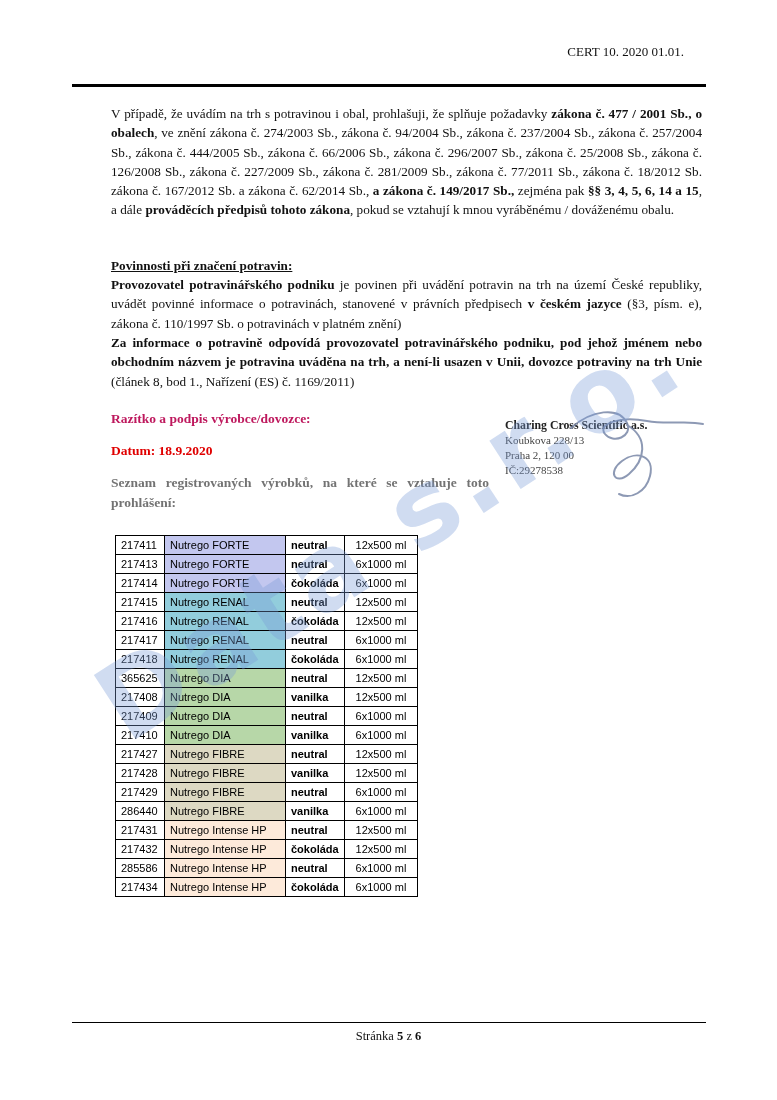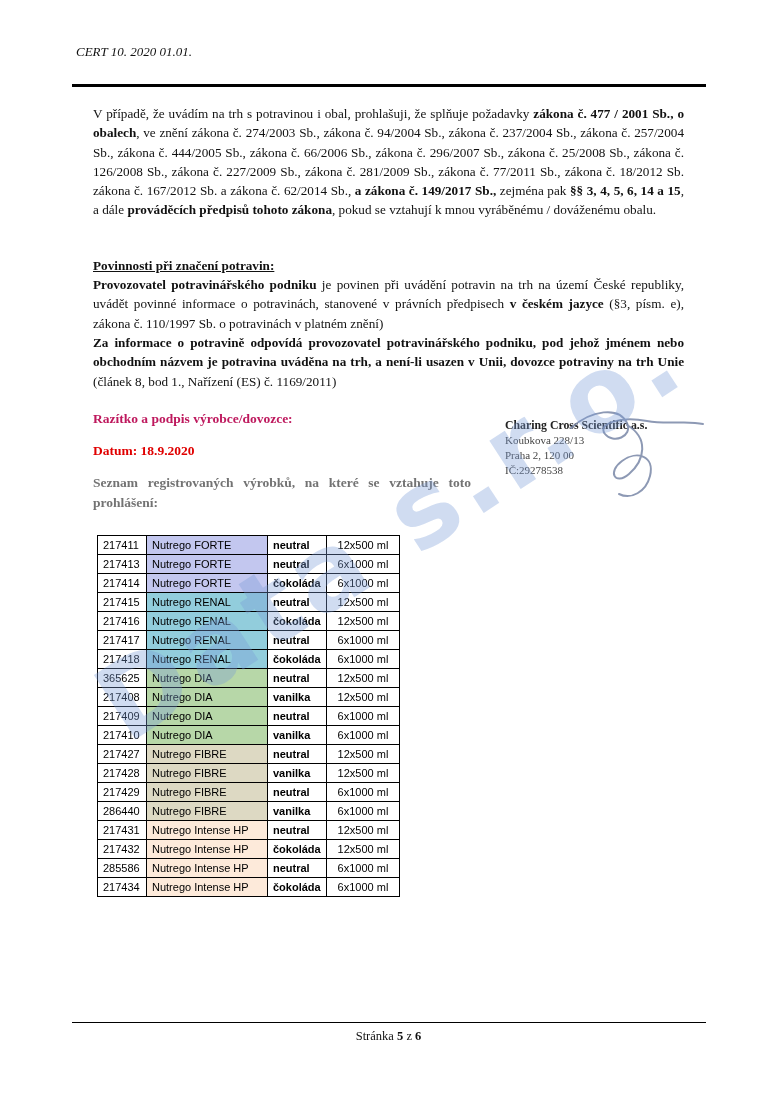--- a/index.html
+++ b/index.html
@@ -1,21 +1,21 @@
 <!DOCTYPE html>
 <html><head>
 <meta charset="utf-8">
 <style>
   html,body{margin:0;padding:0;background:#9a9a9a;}
   .page{position:relative;width:777px;height:1100px;background:#ffffff;margin:0 auto;
         font-family:"Liberation Serif",serif;color:#111;overflow:hidden;}
-  .header-right{position:absolute;top:44px;left:76px;width:591px;text-align:left;
-        font-style:italic;font-size:13px;}
+  .header-right{position:absolute;top:44px;left:93px;width:591px;text-align:right;
+        font-size:13px;}
   .top-rule{position:absolute;left:72px;top:84px;width:634px;height:2.5px;background:#000;}
-  .content{position:absolute;left:93px;top:104px;width:591px;}
+  .content{position:absolute;left:111px;top:104px;width:591px;}
   p{margin:0;}
   .body-p{font-size:13.2px;line-height:19.3px;text-align:justify;}
   .b{font-weight:bold;}
   .heading-u{font-weight:bold;text-decoration:underline;font-size:13.2px;line-height:19.3px;
         margin-top:36px;}
   .red{font-weight:bold;font-size:13.5px;line-height:19.3px;color:#e00000;}
   .red-1{margin-top:18px;}
   .red-2{margin-top:13px;}
   .red-3{margin-top:13px;width:378px;text-align:justify;}
   table.products{margin-top:23px;margin-left:4px;border-collapse:collapse;

